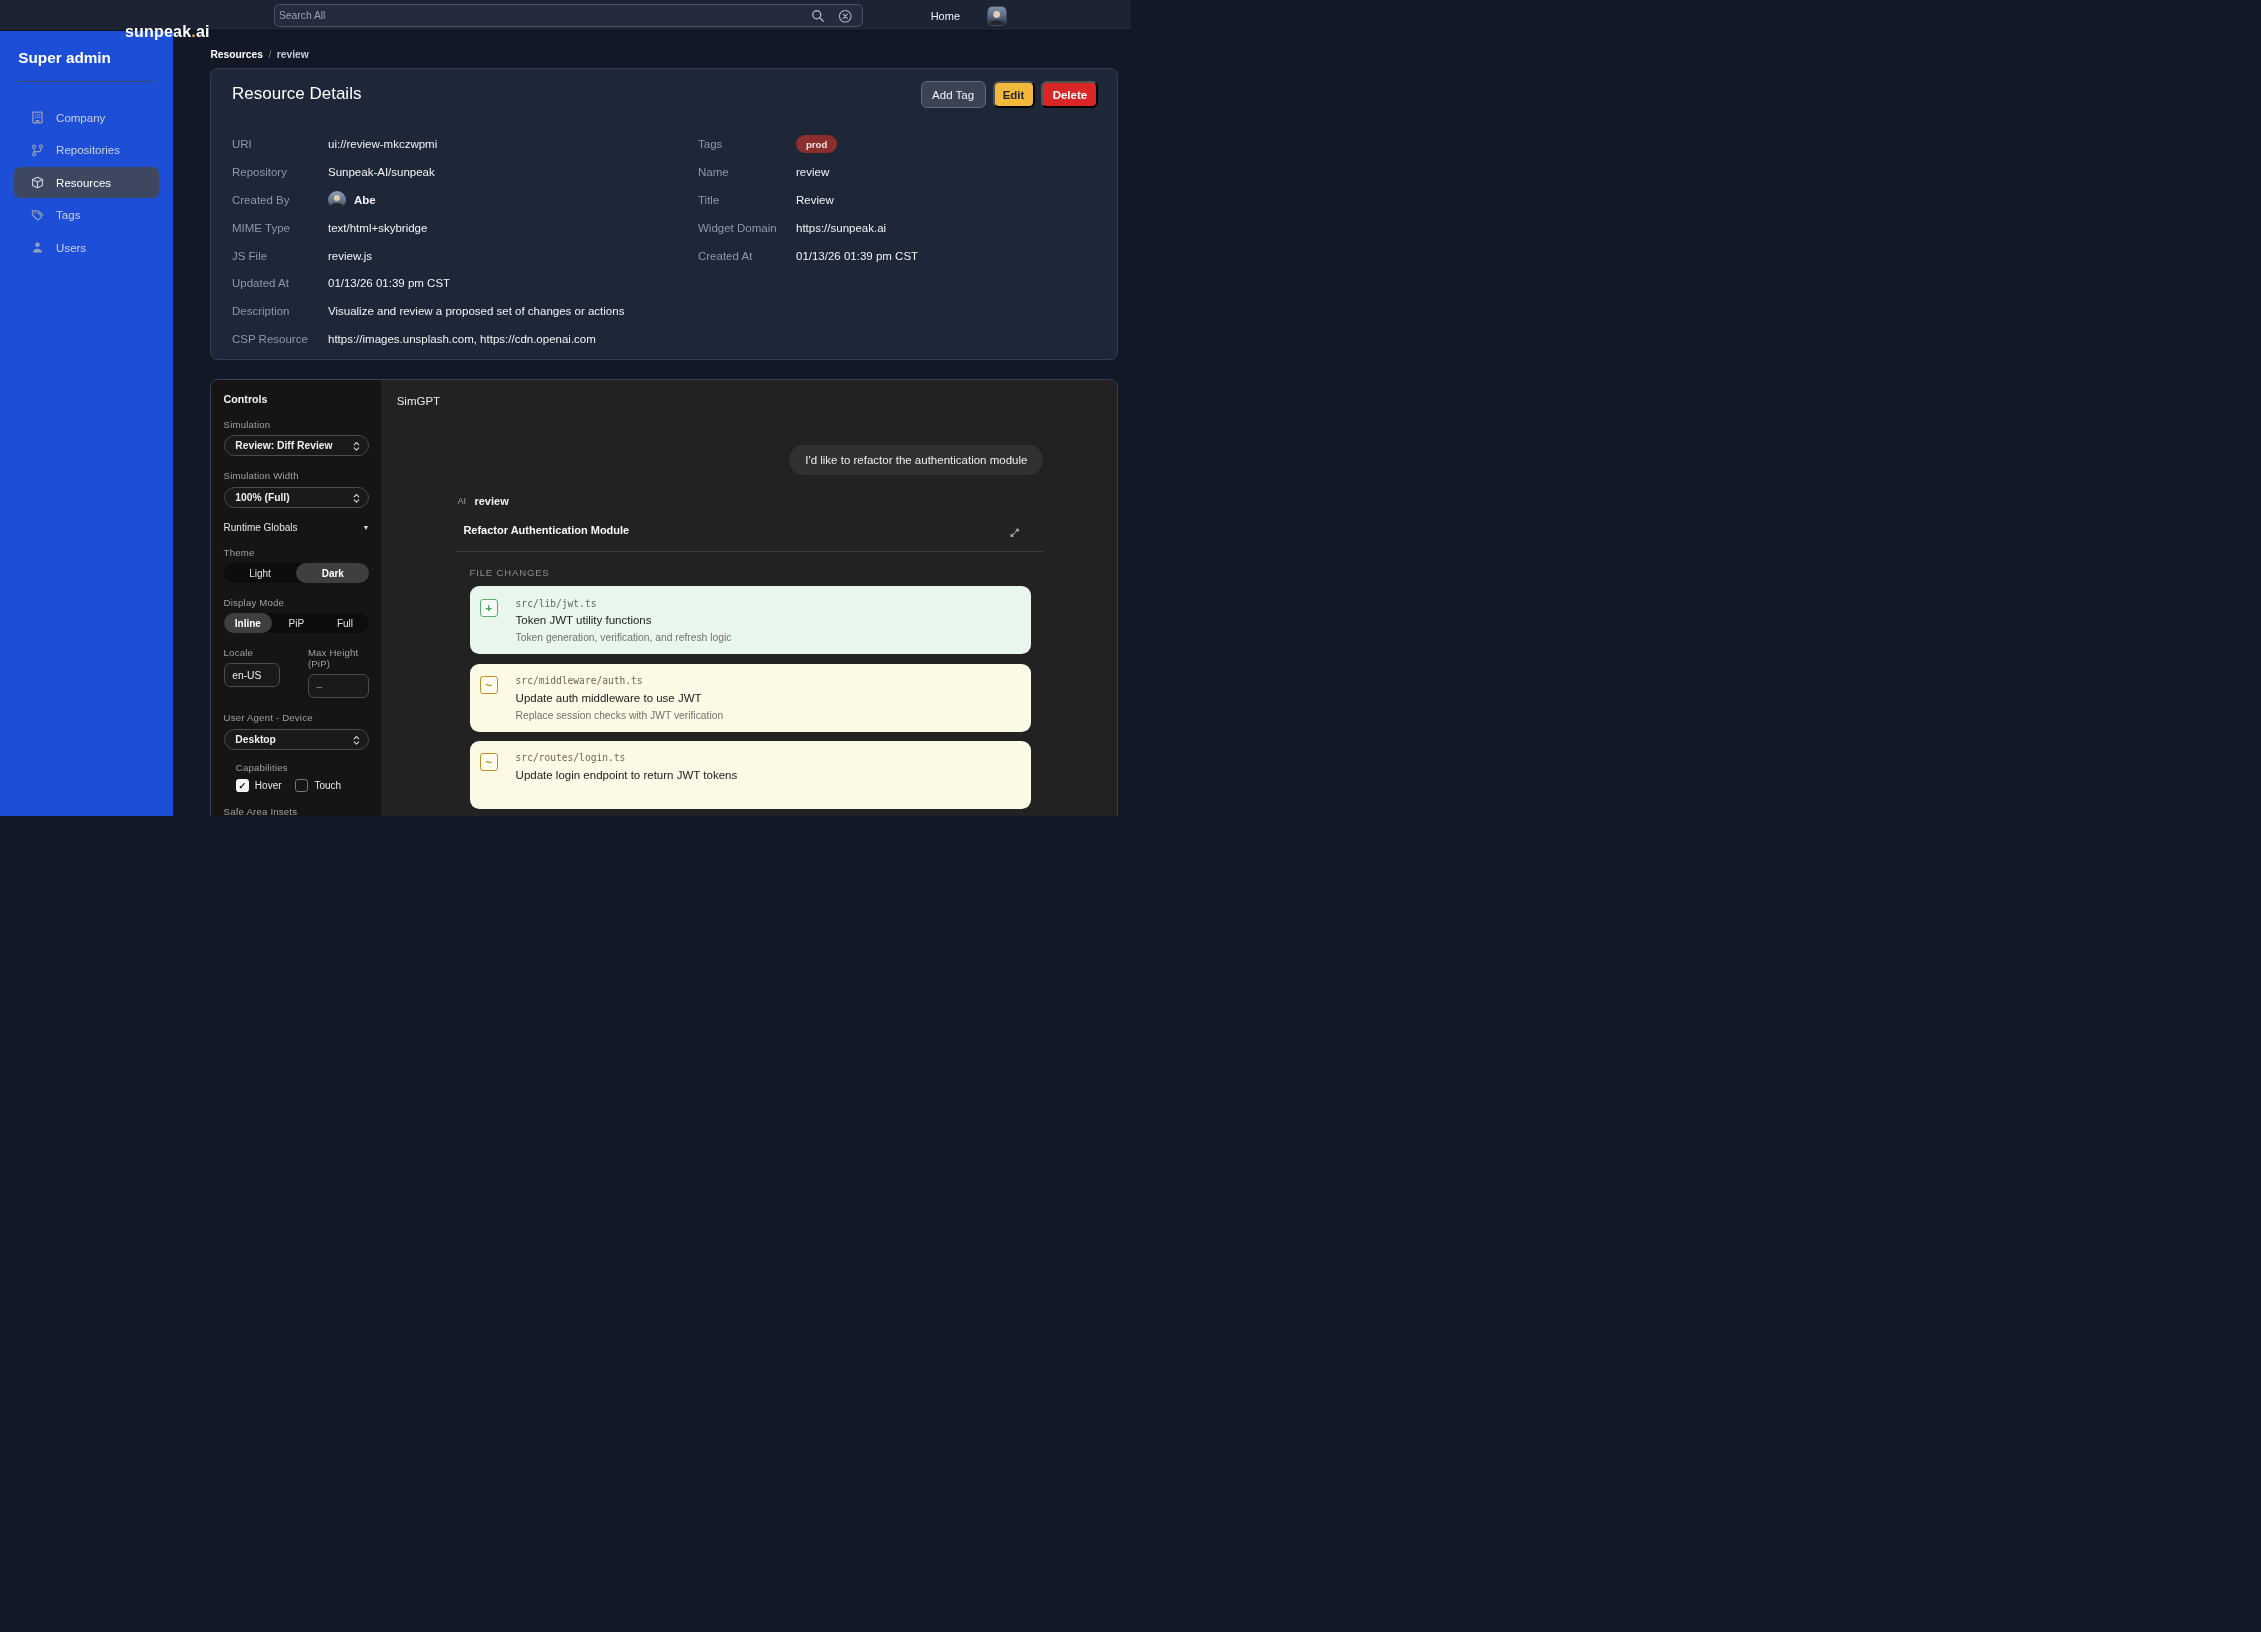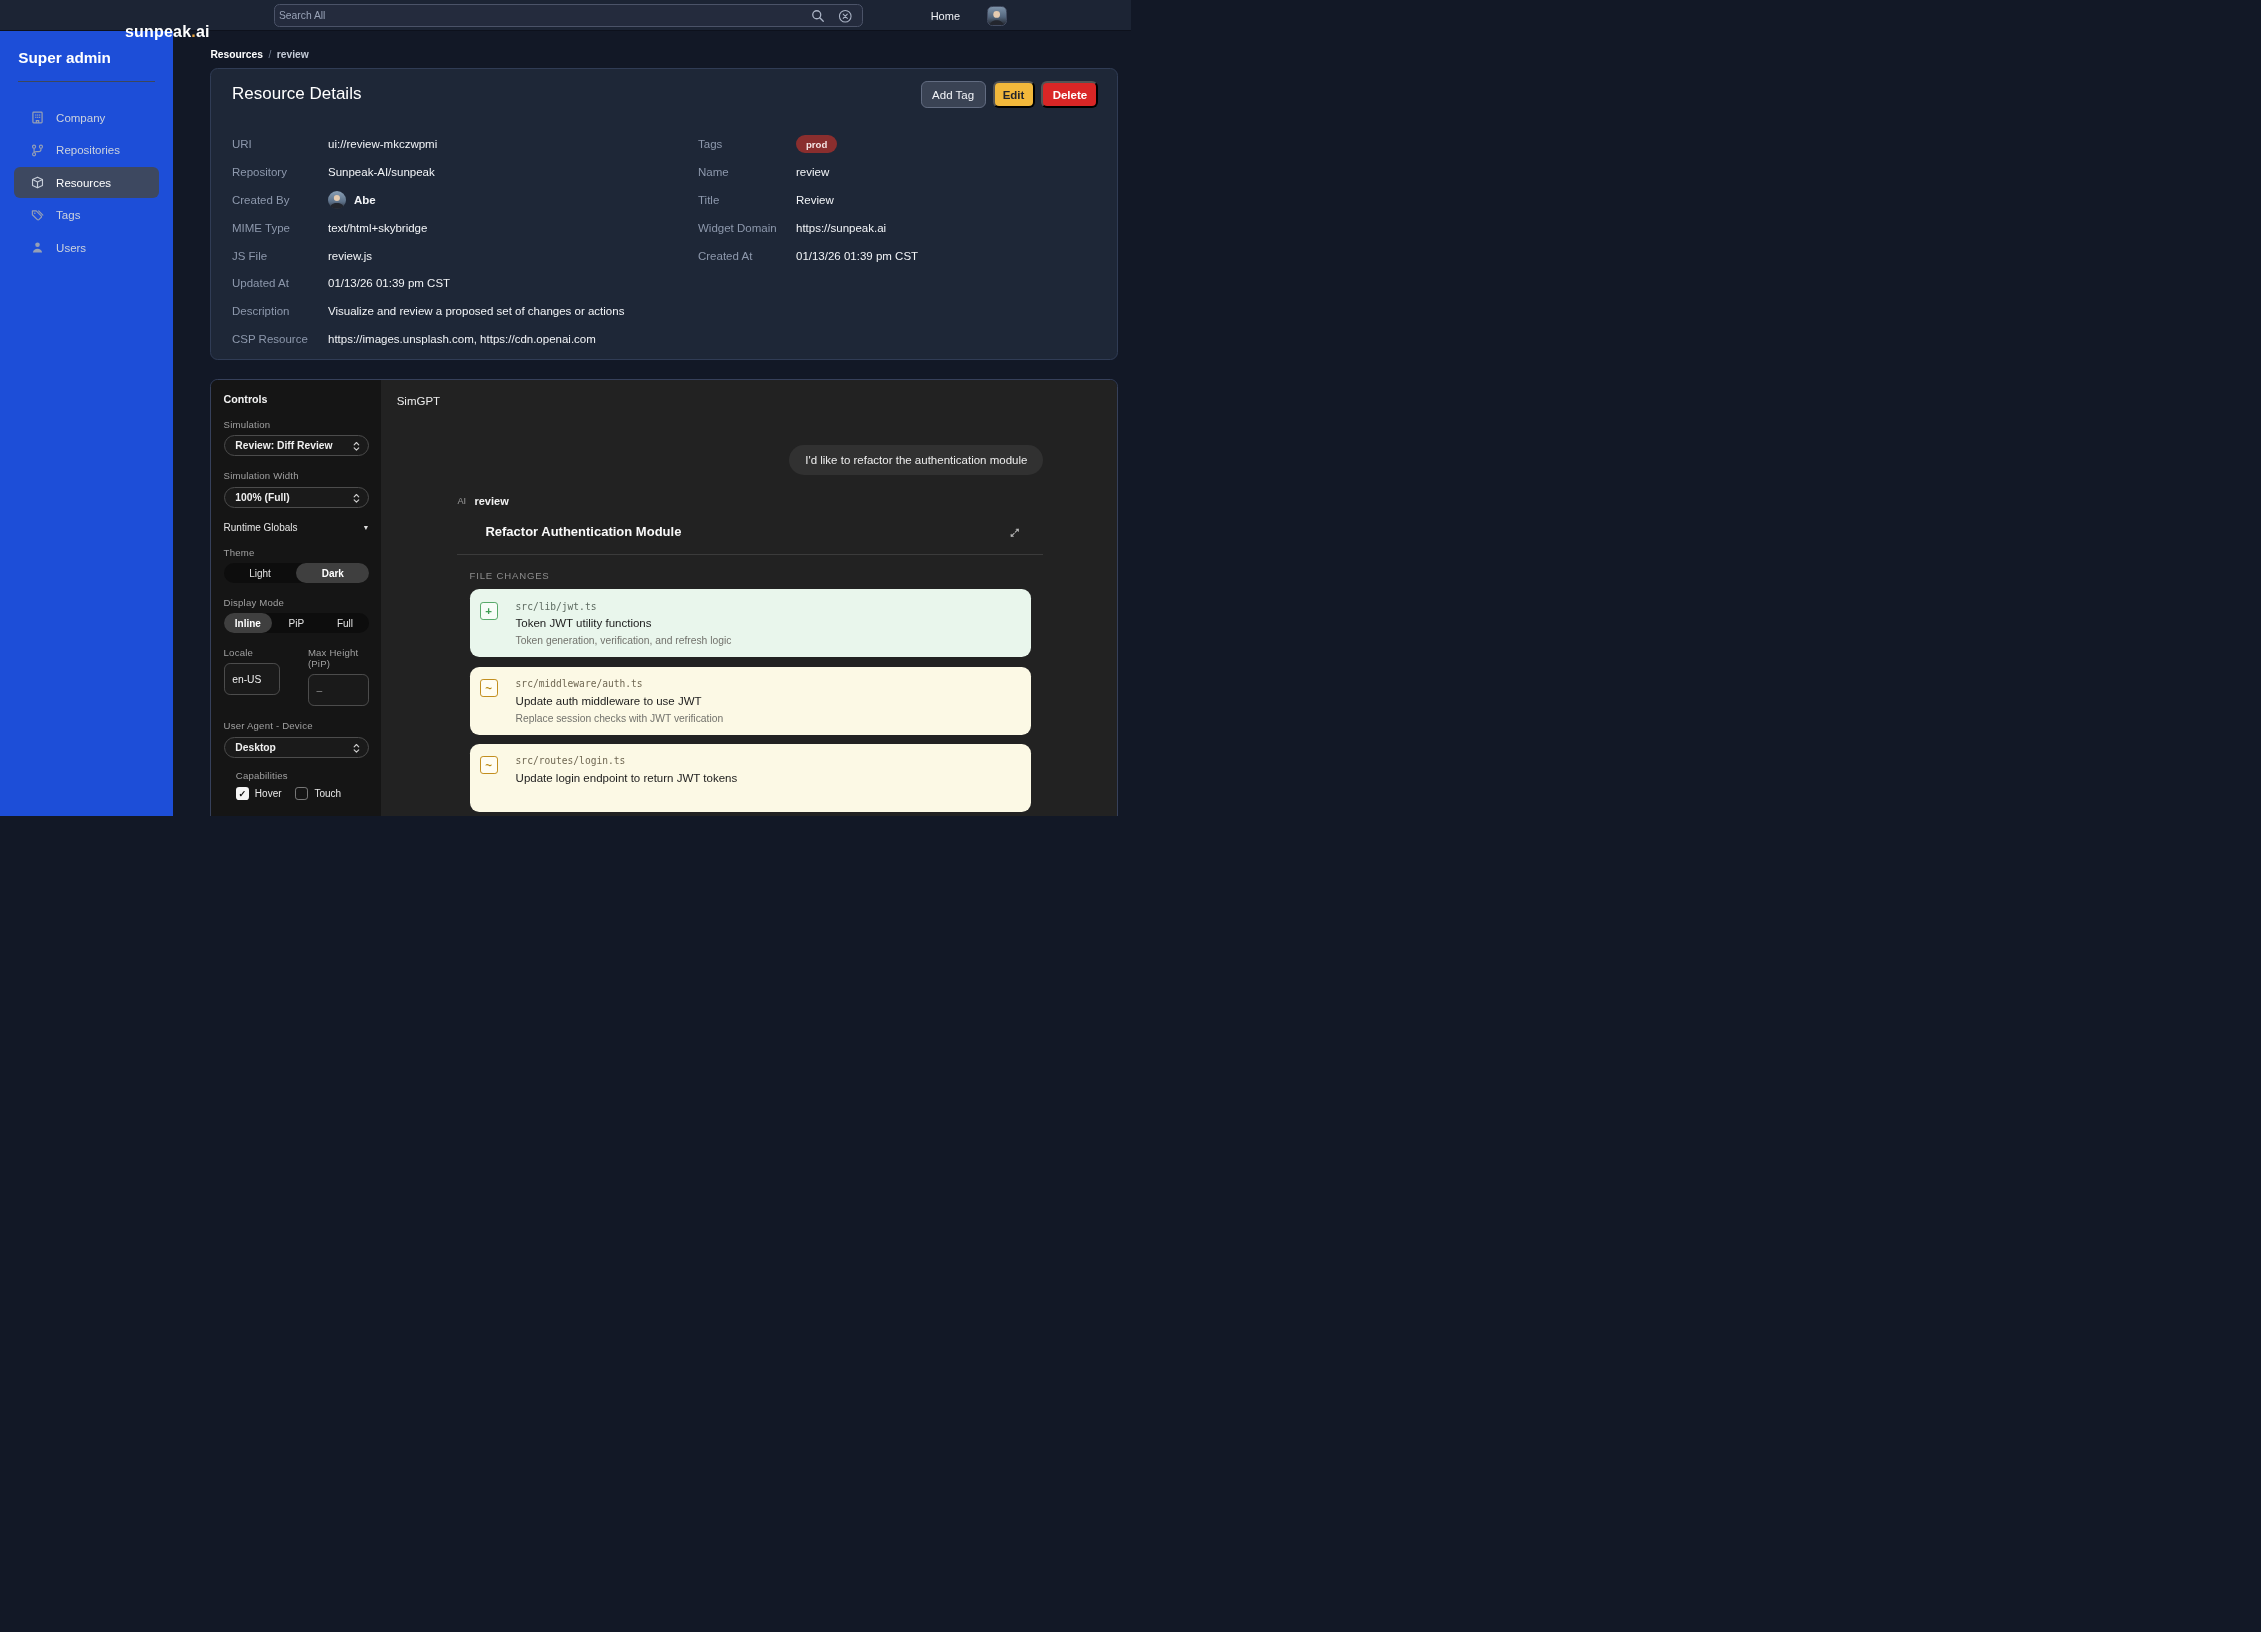--- a/index.html
+++ b/index.html
@@ -91,21 +91,21 @@
   .rg-row { margin-top:13.8px; display:flex; justify-content:space-between; align-items:center;
     cursor:pointer; }
   .rg-label { font-size:10px; color:#e6e6e6; }
   .rg-caret { font-size:6.9px; color:#dddddd; }
   .seg { height:20px; border-radius:764px; background:#0d0d0d; display:flex; padding:0; }
   .seg-cell { flex:1; display:flex; align-items:center; justify-content:center; border-radius:764px;
     font-size:10px; color:#e3e3e3; cursor:pointer; }
   .seg-cell.active { background:#3f3f3f; color:#ffffff; font-weight:bold; }
   .two-col { display:flex; gap:28px; }
   .two-col .col1 { width:67px; } .two-col .col2 { width:73px; }
-  .tinput { width:100%; height:32px; background:#1a1a1a; border:0.8px solid #4c4c4c;
+  .tinput { width:100%; height:24px; background:#1a1a1a; border:0.8px solid #4c4c4c;
     border-radius:6.1px; color:#f0f0f0; font-size:10.3px; padding:0 7.6px; outline:none;
     font-family:"Liberation Sans", sans-serif; }
   .tinput::placeholder { color:#8d8d8d; }
   .cap-group { margin-left:12.2px; }
   .cap-row { display:flex; align-items:center; margin-top:6.1px; }
   .chk { width:13px; height:13px; border-radius:3.1px; display:flex; align-items:center;
     justify-content:center; cursor:pointer; }
   .chk.checked { background:#f5f5f5; color:#111111; font-size:9.2px; font-weight:bold; }
   .chk.unchecked { background:transparent; border:1.1px solid #787878; }
   .cap-name { font-size:10px; color:#e8e8e8; margin:0 13.8px 0 6.1px; }
@@ -118,21 +118,21 @@
   
   .sim { flex:1; background:#222222; position:relative; }
   .sim-title { position:absolute; left:15.3px; top:15.3px; font-size:11.5px; color:#ececec; }
   .chat { position:absolute; left:76px; top:0; width:586px; }
   .bubble { margin-top:65px; margin-left:auto; width:fit-content; max-width:459px;
     background:#313131; border-radius:17px; padding:9.2px 16px; font-size:11.5px; color:#ededed; }
   .ai-row { margin-top:20px; display:flex; align-items:center; gap:8.4px; }
   .ai-chip { font-size:9.2px; color:#9b9b9b; }
   .ai-tool { font-size:11px; font-weight:bold; color:#f2f2f2; }
   .widget { margin-top:17px; position:relative; }
-  .w-title { margin-left:28px; font-size:13px; font-weight:bold; color:#fafafa; }
+  .w-title { margin-left:6px; font-size:11px; font-weight:bold; color:#fafafa; }
   .expand-ico { position:absolute; right:23px; top:2.3px; cursor:pointer; }
   .w-desc { margin:10px 46px 0 12.2px; font-size:12px; line-height:1.45; color:#9c9c9c; }
   .w-divider { margin-top:14.5px; border-top:0.8px solid #3b3b3b; }
   .w-section { margin:15.3px 0 0 12.2px; font-size:9.6px; letter-spacing:0.8px; color:#8e8e8e; }
   .fc-card { margin:8.4px 12.2px 9.2px 12.2px; height:68px; border-radius:9.2px; position:relative;
     padding:11.5px 12.2px 0 46px; }
   .fc-card.add { background:#e9f6ec; }
   .fc-card.modify { background:#fcf9e5; }
   .fc-ico { position:absolute; left:10px; top:12.2px; width:18.3px; height:18.3px; border-radius:3.1px;
     display:flex; align-items:center; justify-content:center; font-size:11.5px; font-weight:bold; }

